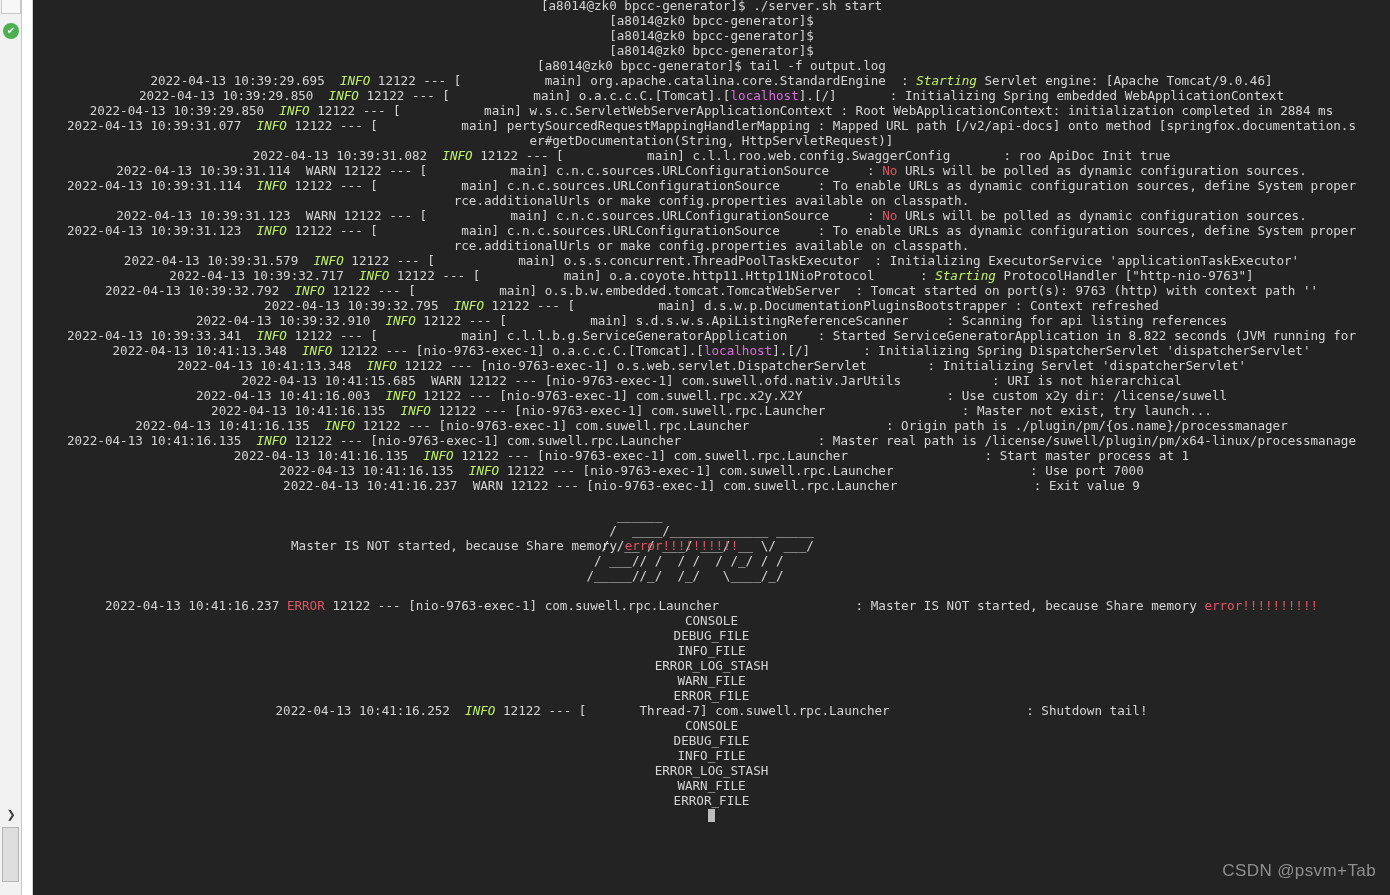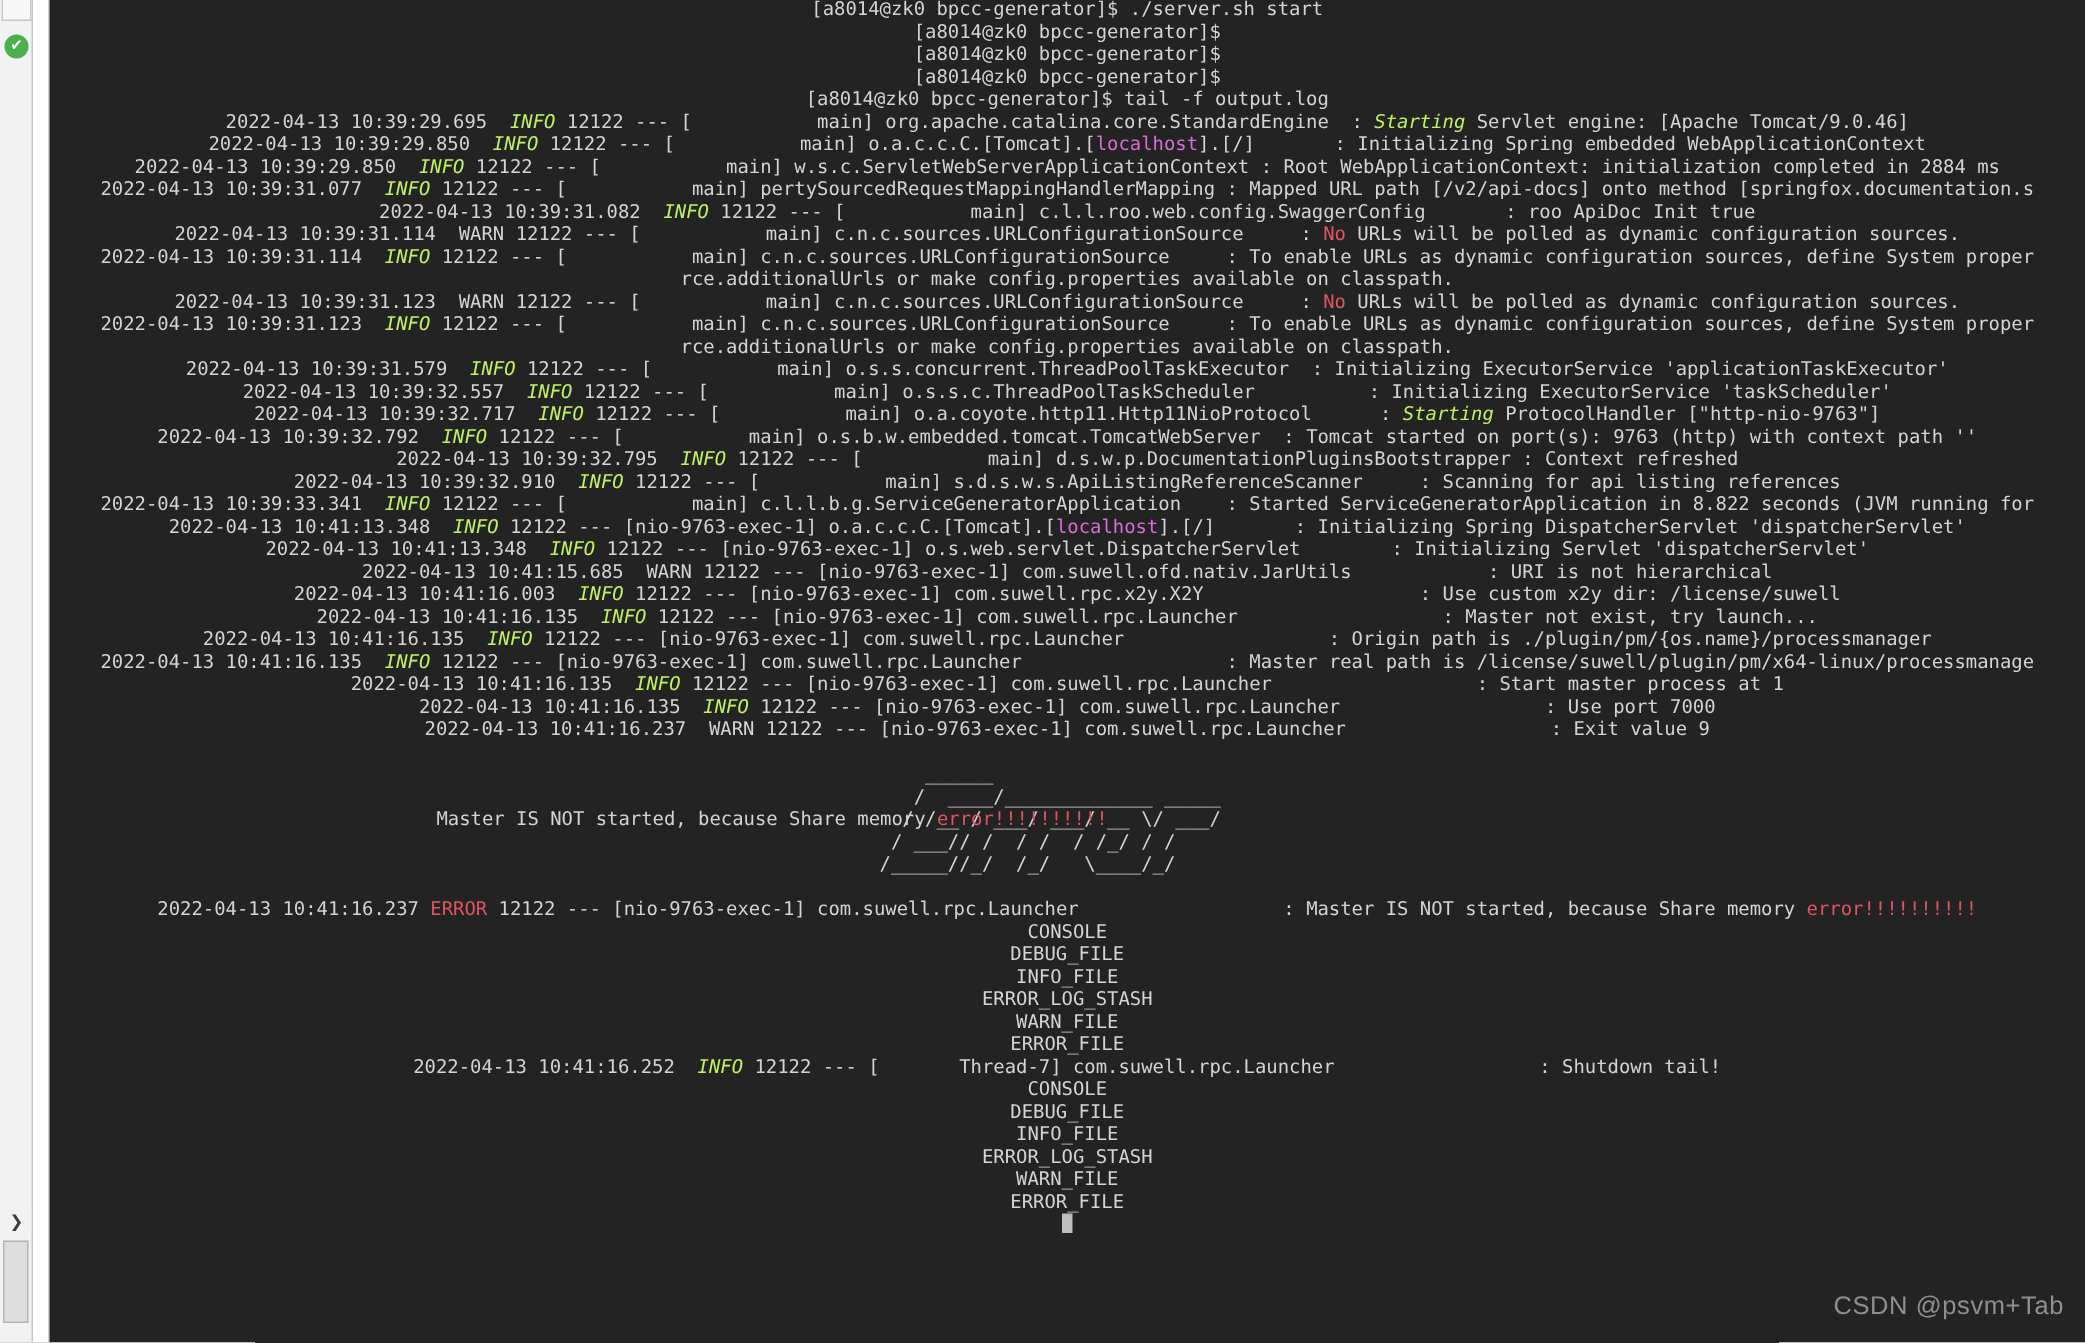--- a/index.html
+++ b/index.html
@@ -160,29 +160,29 @@
     <div class="term-inner" id="term">
         <div class="line"><span class="c-white">[a8014@zk0 bpcc-generator]$ </span><span class="c-white">./server.sh start</span></div>
         <div class="line"><span class="c-white">[a8014@zk0 bpcc-generator]$</span></div>
         <div class="line"><span class="c-white">[a8014@zk0 bpcc-generator]$</span></div>
         <div class="line"><span class="c-white">[a8014@zk0 bpcc-generator]$</span></div>
         <div class="line"><span class="c-white">[a8014@zk0 bpcc-generator]$ </span><span class="c-white">tail -f output.log</span></div>
         <div class="line"><span class="c-white">2022-04-13 10:39:29.695 </span><span class="c-info"> INFO</span><span class="c-white"> 12122 --- [</span><span class="c-white">           main] </span><span class="c-white">org.apache.catalina.core.StandardEngine </span><span class="c-white"> : </span><span class="c-info">Starting</span><span class="c-white"> Servlet engine: [Apache Tomcat/9.0.46]</span></div>
         <div class="line"><span class="c-white">2022-04-13 10:39:29.850 </span><span class="c-info"> INFO</span><span class="c-white"> 12122 --- [</span><span class="c-white">           main] </span><span class="c-white">o.a.c.c.C.[Tomcat].[</span><span class="c-magenta">localhost</span><span class="c-white">].[/]      </span><span class="c-white"> : </span><span class="c-white">Initializing Spring embedded WebApplicationContext</span></div>
         <div class="line"><span class="c-white">2022-04-13 10:39:29.850 </span><span class="c-info"> INFO</span><span class="c-white"> 12122 --- [</span><span class="c-white">           main] </span><span class="c-white">w.s.c.ServletWebServerApplicationContext</span><span class="c-white"> : </span><span class="c-white">Root WebApplicationContext: initialization completed in 2884 ms</span></div>
         <div class="line"><span class="c-white">2022-04-13 10:39:31.077 </span><span class="c-info"> INFO</span><span class="c-white"> 12122 --- [</span><span class="c-white">           main] </span><span class="c-white">pertySourcedRequestMappingHandlerMapping</span><span class="c-white"> : </span><span class="c-white">Mapped URL path [/v2/api-docs] onto method [springfox.documentation.s</span></div>
+        <div class="line"><span class="c-white">er#getDocumentation(String, HttpServletRequest)]</span></div>
         <div class="line"><span class="c-white">2022-04-13 10:39:31.082 </span><span class="c-info"> INFO</span><span class="c-white"> 12122 --- [</span><span class="c-white">           main] </span><span class="c-white">c.l.l.roo.web.config.SwaggerConfig      </span><span class="c-white"> : </span><span class="c-white">roo ApiDoc Init true</span></div>
         <div class="line"><span class="c-white">2022-04-13 10:39:31.114 </span><span class="c-white"> WARN</span><span class="c-white"> 12122 --- [</span><span class="c-white">           main] </span><span class="c-white">c.n.c.sources.URLConfigurationSource    </span><span class="c-white"> : </span><span class="c-err">No</span><span class="c-white"> URLs will be polled as dynamic configuration sources.</span></div>
         <div class="line"><span class="c-white">2022-04-13 10:39:31.114 </span><span class="c-info"> INFO</span><span class="c-white"> 12122 --- [</span><span class="c-white">           main] </span><span class="c-white">c.n.c.sources.URLConfigurationSource    </span><span class="c-white"> : </span><span class="c-white">To enable URLs as dynamic configuration sources, define System proper</span></div>
         <div class="line"><span class="c-white">rce.additionalUrls or make config.properties available on classpath.</span></div>
         <div class="line"><span class="c-white">2022-04-13 10:39:31.123 </span><span class="c-white"> WARN</span><span class="c-white"> 12122 --- [</span><span class="c-white">           main] </span><span class="c-white">c.n.c.sources.URLConfigurationSource    </span><span class="c-white"> : </span><span class="c-err">No</span><span class="c-white"> URLs will be polled as dynamic configuration sources.</span></div>
         <div class="line"><span class="c-white">2022-04-13 10:39:31.123 </span><span class="c-info"> INFO</span><span class="c-white"> 12122 --- [</span><span class="c-white">           main] </span><span class="c-white">c.n.c.sources.URLConfigurationSource    </span><span class="c-white"> : </span><span class="c-white">To enable URLs as dynamic configuration sources, define System proper</span></div>
         <div class="line"><span class="c-white">rce.additionalUrls or make config.properties available on classpath.</span></div>
         <div class="line"><span class="c-white">2022-04-13 10:39:31.579 </span><span class="c-info"> INFO</span><span class="c-white"> 12122 --- [</span><span class="c-white">           main] </span><span class="c-white">o.s.s.concurrent.ThreadPoolTaskExecutor </span><span class="c-white"> : </span><span class="c-white">Initializing ExecutorService 'applicationTaskExecutor'</span></div>
-        <div class="line"><span class="c-white">2022-04-13 10:39:32.557 </span><span class="c-info"> INFO</span><span class="c-white"> 12122 --- [</span><span class="c-white">           main] </span><span class="c-white">o.s.s.c.ThreadPoolTaskScheduler         </span><span class="c-white"> : </span><span class="c-white">Initializing ExecutorService 'taskScheduler'</span></div>
         <div class="line"><span class="c-white">2022-04-13 10:39:32.717 </span><span class="c-info"> INFO</span><span class="c-white"> 12122 --- [</span><span class="c-white">           main] </span><span class="c-white">o.a.coyote.http11.Http11NioProtocol     </span><span class="c-white"> : </span><span class="c-info">Starting</span><span class="c-white"> ProtocolHandler ["http-nio-9763"]</span></div>
         <div class="line"><span class="c-white">2022-04-13 10:39:32.792 </span><span class="c-info"> INFO</span><span class="c-white"> 12122 --- [</span><span class="c-white">           main] </span><span class="c-white">o.s.b.w.embedded.tomcat.TomcatWebServer </span><span class="c-white"> : </span><span class="c-white">Tomcat started on port(s): 9763 (http) with context path ''</span></div>
         <div class="line"><span class="c-white">2022-04-13 10:39:32.795 </span><span class="c-info"> INFO</span><span class="c-white"> 12122 --- [</span><span class="c-white">           main] </span><span class="c-white">d.s.w.p.DocumentationPluginsBootstrapper</span><span class="c-white"> : </span><span class="c-white">Context refreshed</span></div>
         <div class="line"><span class="c-white">2022-04-13 10:39:32.910 </span><span class="c-info"> INFO</span><span class="c-white"> 12122 --- [</span><span class="c-white">           main] </span><span class="c-white">s.d.s.w.s.ApiListingReferenceScanner    </span><span class="c-white"> : </span><span class="c-white">Scanning for api listing references</span></div>
         <div class="line"><span class="c-white">2022-04-13 10:39:33.341 </span><span class="c-info"> INFO</span><span class="c-white"> 12122 --- [</span><span class="c-white">           main] </span><span class="c-white">c.l.l.b.g.ServiceGeneratorApplication   </span><span class="c-white"> : </span><span class="c-white">Started ServiceGeneratorApplication in 8.822 seconds (JVM running for</span></div>
         <div class="line"><span class="c-white">2022-04-13 10:41:13.348 </span><span class="c-info"> INFO</span><span class="c-white"> 12122 --- [</span><span class="c-white">nio-9763-exec-1] </span><span class="c-white">o.a.c.c.C.[Tomcat].[</span><span class="c-magenta">localhost</span><span class="c-white">].[/]      </span><span class="c-white"> : </span><span class="c-white">Initializing Spring DispatcherServlet 'dispatcherServlet'</span></div>
         <div class="line"><span class="c-white">2022-04-13 10:41:13.348 </span><span class="c-info"> INFO</span><span class="c-white"> 12122 --- [</span><span class="c-white">nio-9763-exec-1] </span><span class="c-white">o.s.web.servlet.DispatcherServlet       </span><span class="c-white"> : </span><span class="c-white">Initializing Servlet 'dispatcherServlet'</span></div>
         <div class="line"><span class="c-white">2022-04-13 10:41:15.685 </span><span class="c-white"> WARN</span><span class="c-white"> 12122 --- [</span><span class="c-white">nio-9763-exec-1] </span><span class="c-white">com.suwell.ofd.nativ.JarUtils           </span><span class="c-white"> : </span><span class="c-white">URI is not hierarchical</span></div>
         <div class="line"><span class="c-white">2022-04-13 10:41:16.003 </span><span class="c-info"> INFO</span><span class="c-white"> 12122 --- [</span><span class="c-white">nio-9763-exec-1] </span><span class="c-white">com.suwell.rpc.x2y.X2Y                  </span><span class="c-white"> : </span><span class="c-white">Use custom x2y dir: /license/suwell</span></div>
         <div class="line"><span class="c-white">2022-04-13 10:41:16.135 </span><span class="c-info"> INFO</span><span class="c-white"> 12122 --- [</span><span class="c-white">nio-9763-exec-1] </span><span class="c-white">com.suwell.rpc.Launcher                 </span><span class="c-white"> : </span><span class="c-white">Master not exist, try launch...</span></div>

